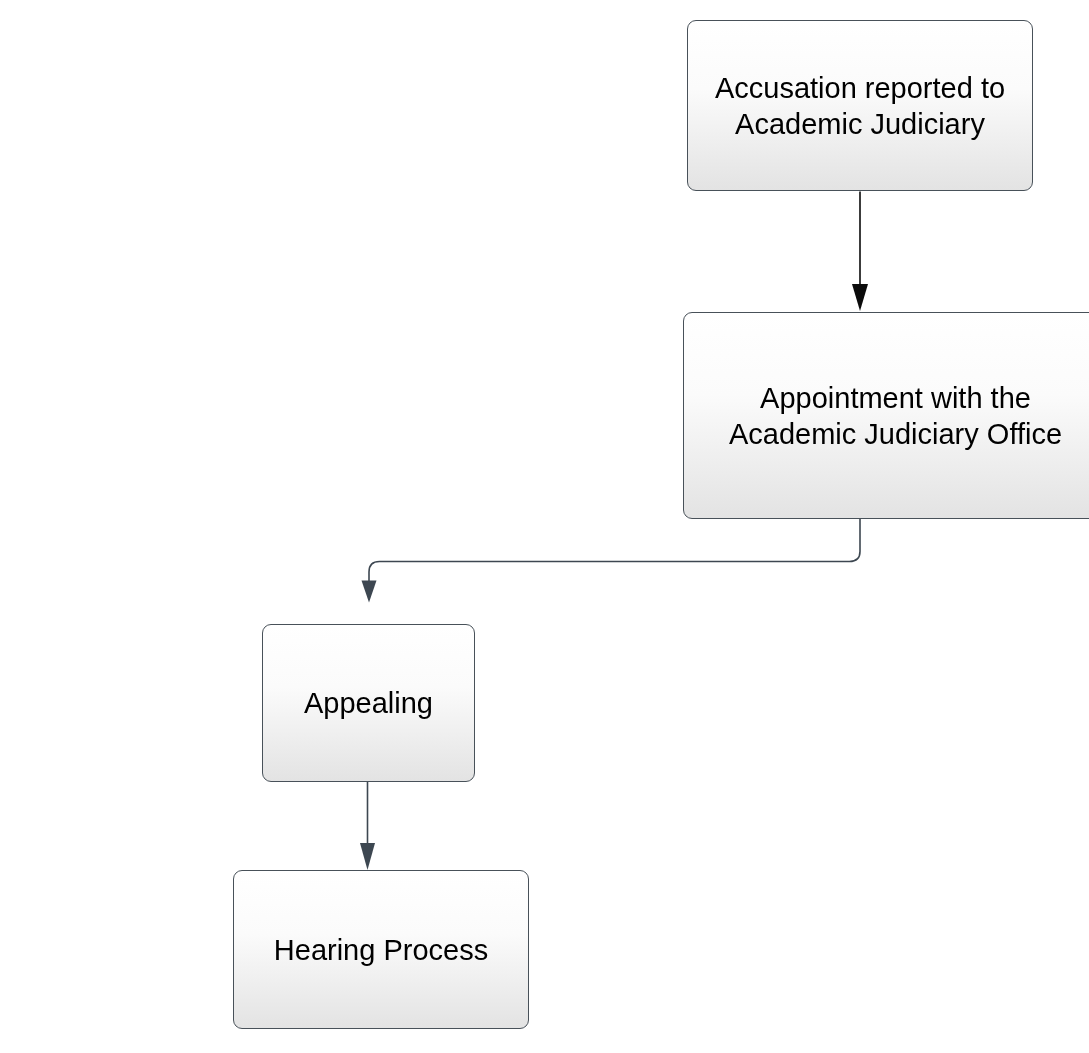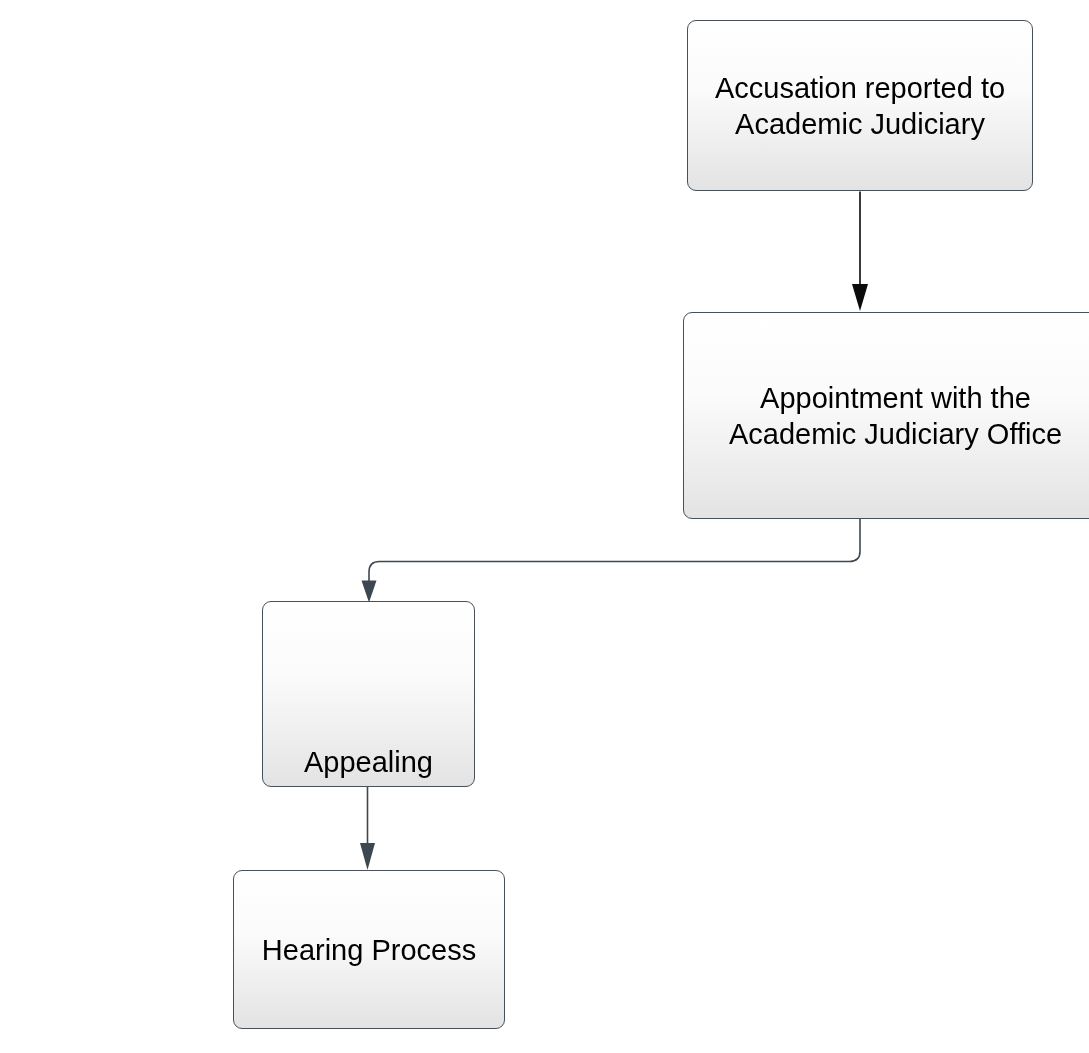--- a/index.html
+++ b/index.html
@@ -35,22 +35,22 @@
     justify-content: center;
     text-align: center;
     color: #000000;
     font-size: 29px;
     line-height: 36px;
     white-space: pre-line;
     padding: 6px 10px;
   }
   .node-accusation { left: 687px; top: 20px;  width: 346px; height: 171px; }
   .node-appointment{ left: 683px; top: 312px; width: 425px; height: 207px; }
-  .node-appealing  { left: 262px; top: 601px; width: 213px; height: 186px; align-items: flex-end; }
-  .node-hearing    { left: 233px; top: 870px; width: 272px; height: 159px; }
+  .node-appealing  { left: 262px; top: 624px; width: 213px; height: 158px; }
+  .node-hearing    { left: 233px; top: 870px; width: 296px; height: 159px; }
 </style>
 </head>
 <body>
 
 <div class="canvas">
 
   <svg class="edges" viewBox="0 0 1089 1053" xmlns="http://www.w3.org/2000/svg">
 
     <g>
       <path d="M 860 191.5 L 860 284.5" fill="none" stroke-width="1.6" stroke="#0b0b0b"></path>

